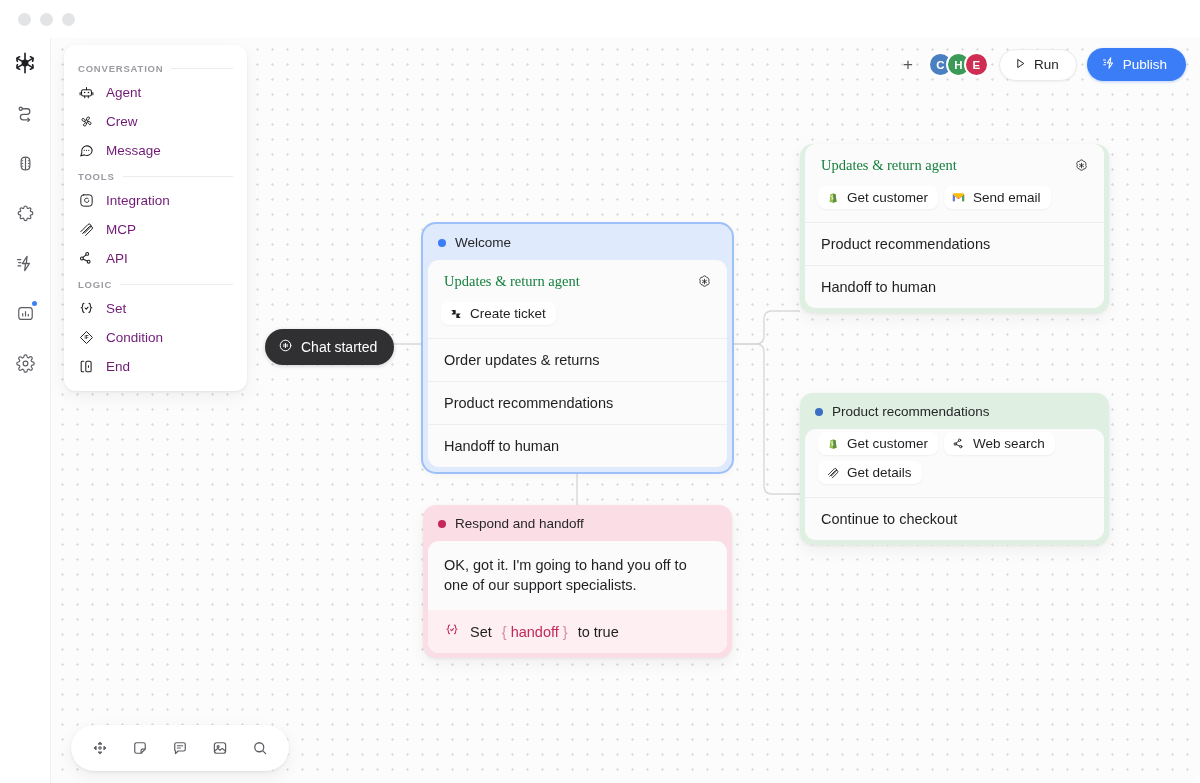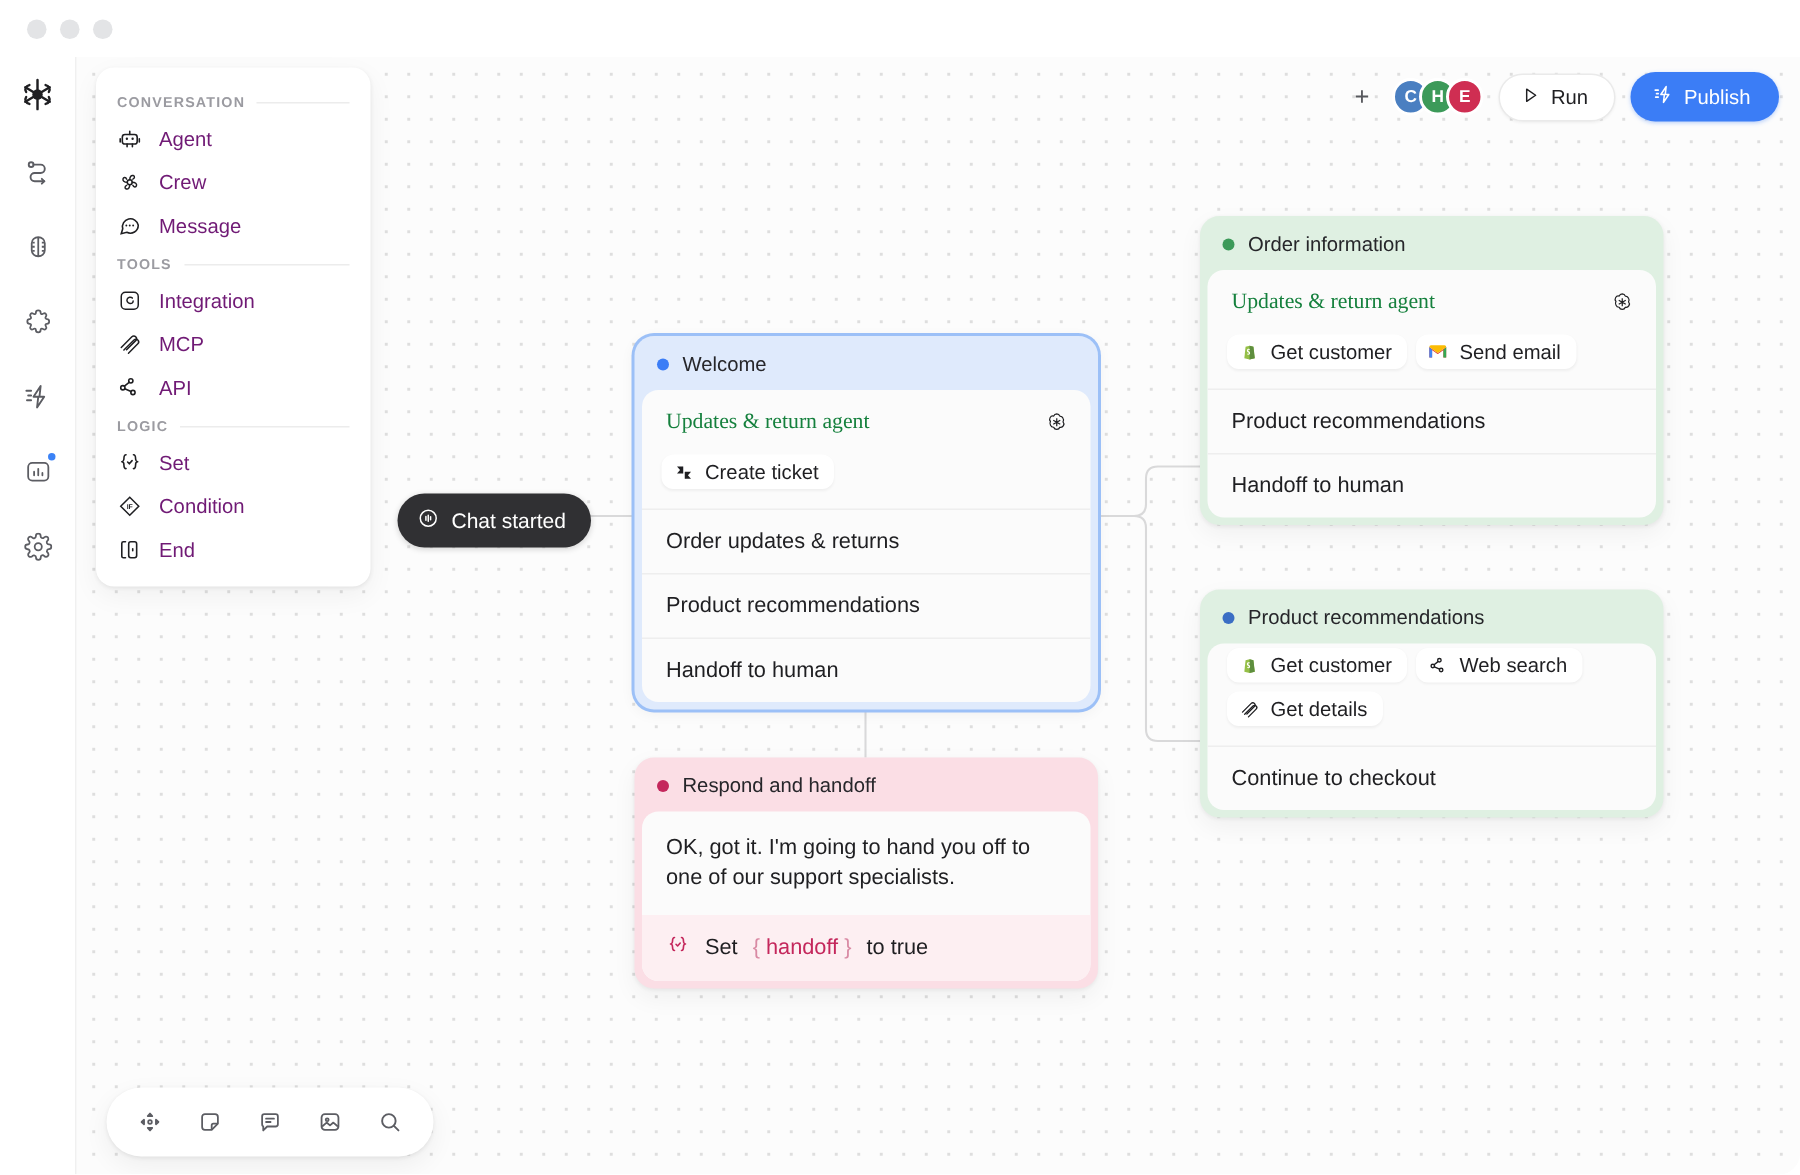--- a/index.html
+++ b/index.html
@@ -433,24 +433,20 @@
             <span>Create ticket</span>
           </div>
         </div>
         <div class="body-row div">Order updates &amp; returns</div>
         <div class="body-row div">Product recommendations</div>
         <div class="body-row div">Handoff to human</div>
       </div>
     </div>
 
     <div class="node" id="node-order">
-      <div class="node-head">
-        <span class="head-dot" style="background:#3c9a59"></span>
-        <span>Order information</span>
-      </div>
       <div class="node-body">
         <div class="agent-row">
           <span class="agent-name">Updates &amp; return agent</span>
           <span>
             <svg width="17" height="17" viewBox="0 0 24 24" fill="none" stroke="#1f1f22" stroke-width="1.15" stroke-linejoin="round">
               <path d="M12 4.1a3.1 3.1 0 0 0-2.9 2.1 3.1 3.1 0 0 0-3.4 1.5 3.1 3.1 0 0 0 .4 3.6 3.1 3.1 0 0 0 0 3.4 3.1 3.1 0 0 0 3 2 3.1 3.1 0 0 0 2.9 2.1 3.1 3.1 0 0 0 2.9-2.1 3.1 3.1 0 0 0 3.4-1.5 3.1 3.1 0 0 0-.4-3.6 3.1 3.1 0 0 0 0-3.4 3.1 3.1 0 0 0-3-2A3.1 3.1 0 0 0 12 4.1z"></path>
               <path d="M12 8.2v7.6M8.7 10.1l6.6 3.8M15.3 10.1l-6.6 3.8"></path>
             </svg>
           </span>
         </div>

